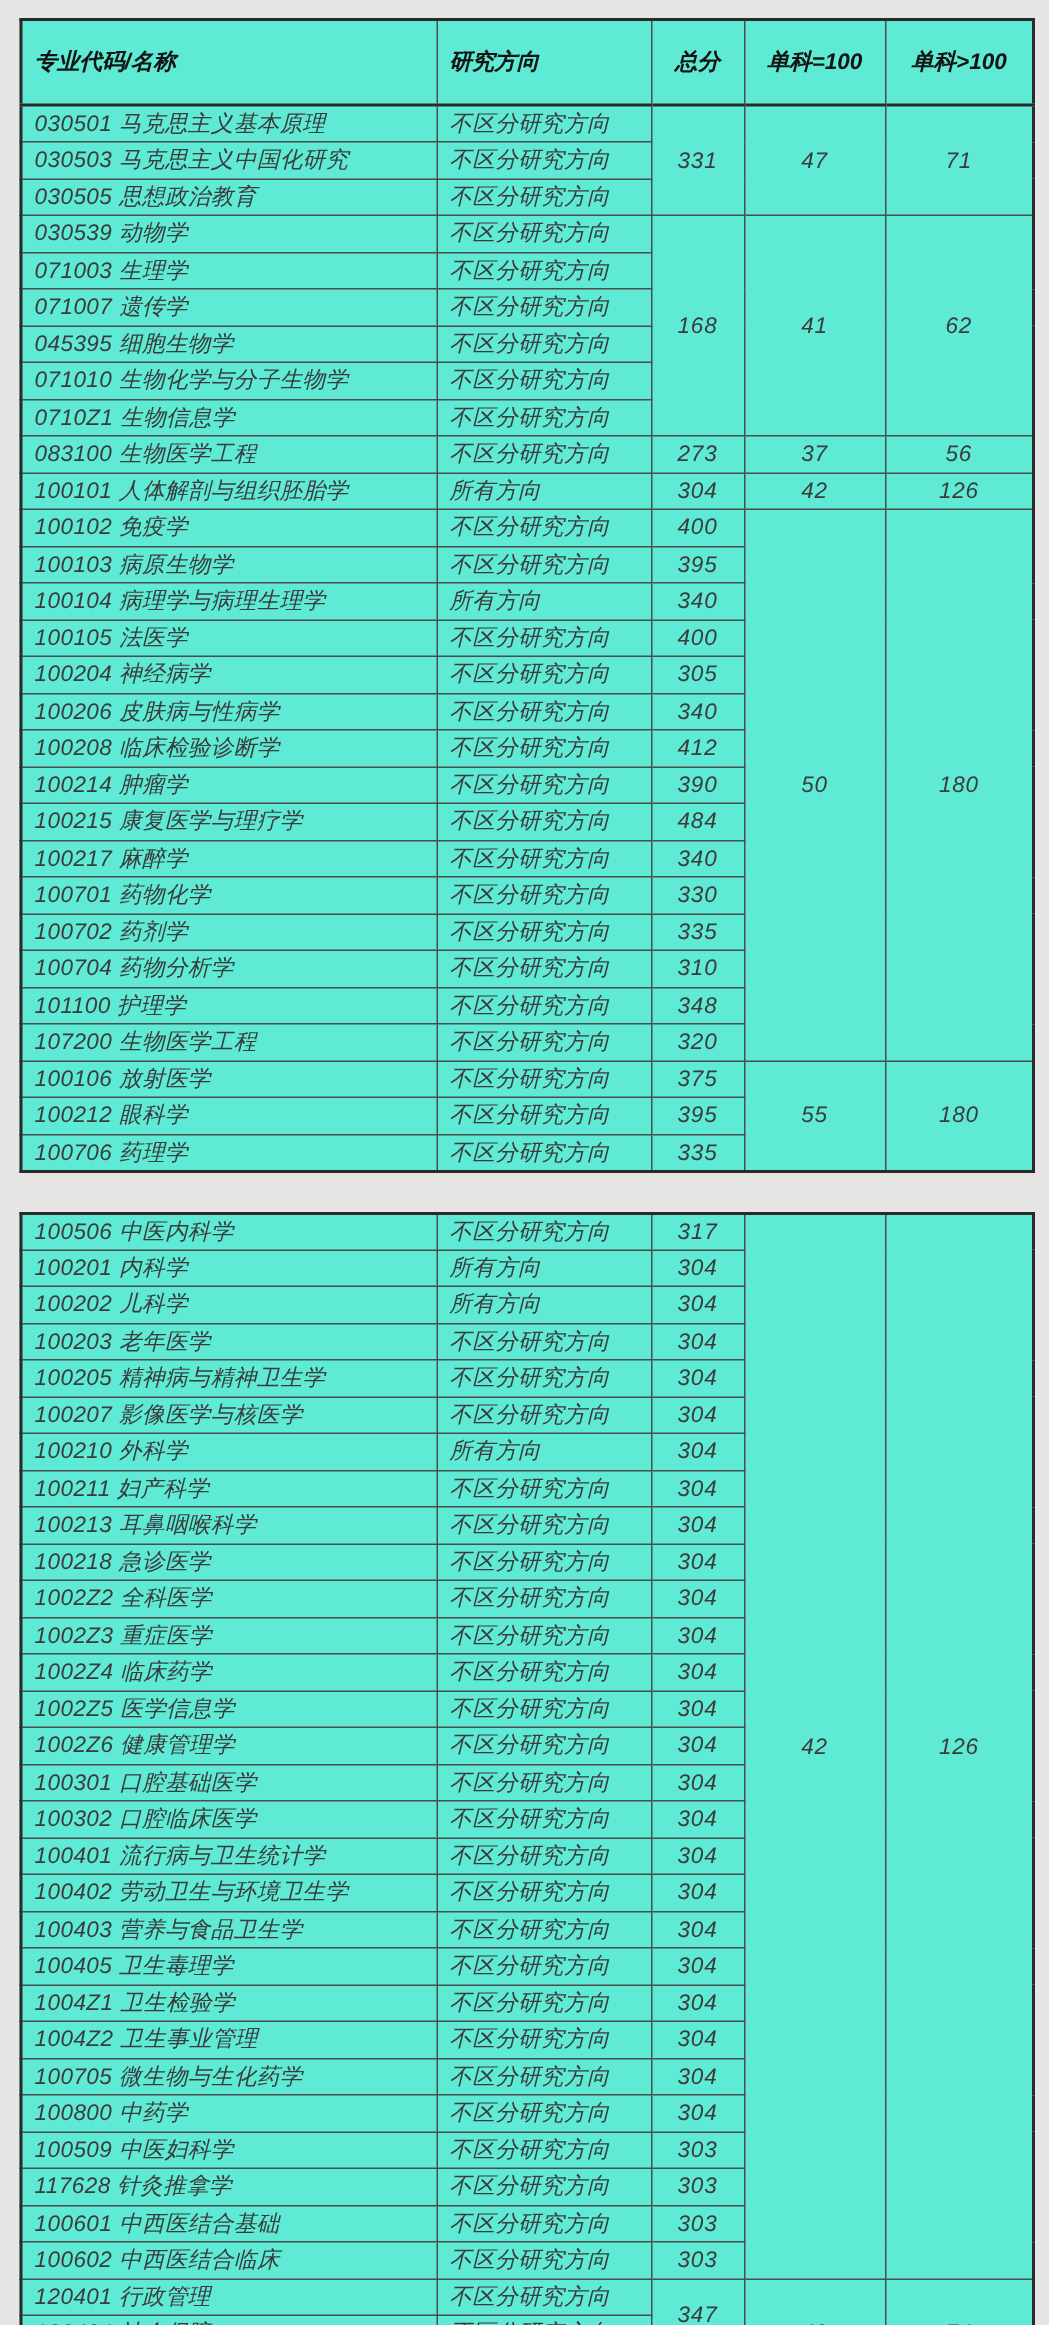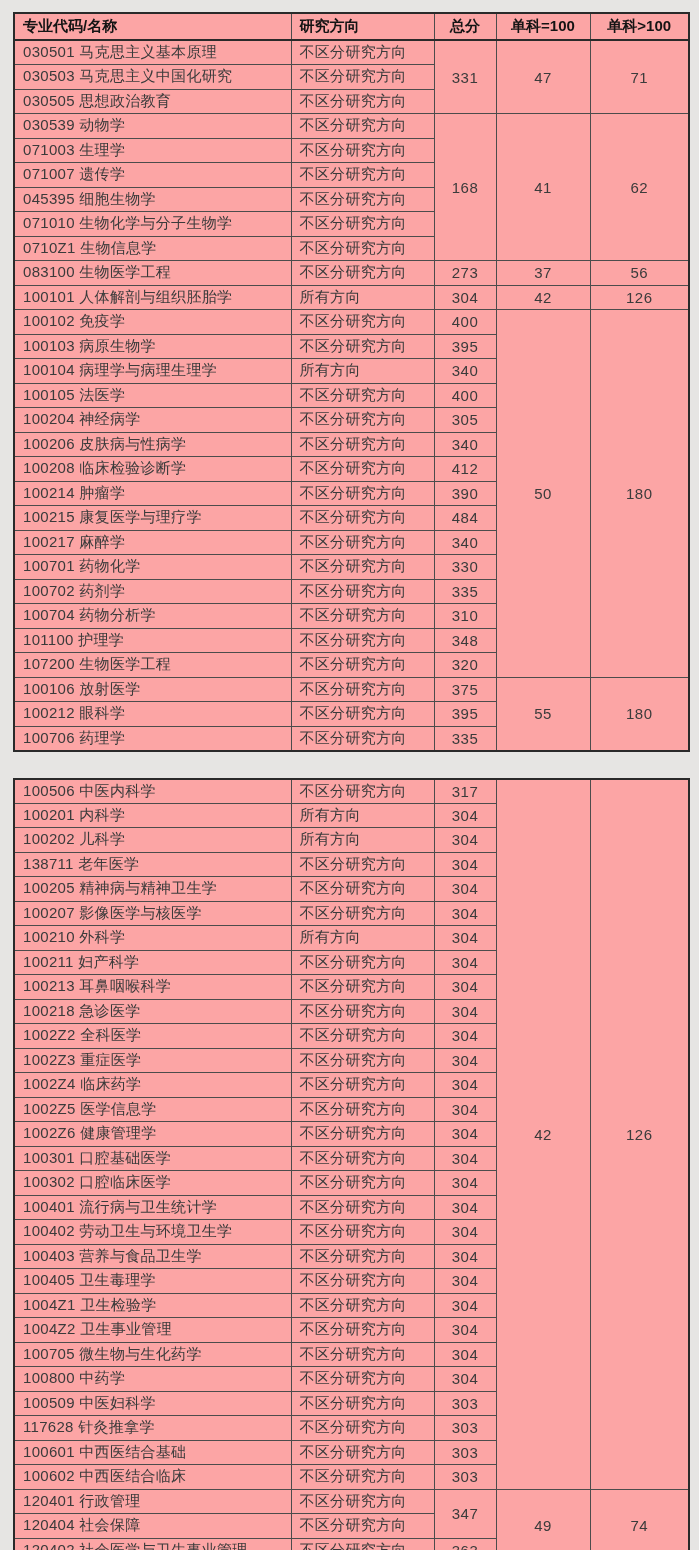--- a/index.html
+++ b/index.html
@@ -8,42 +8,43 @@
     width: 699px;
     min-height: 1550px;
     background: #e6e5e3;
     font-family: "Liberation Sans", "DejaVu Sans", sans-serif;
   }
   .wrap { padding: 12px 11px 8px 13px; }
   table.score-table {
     border-collapse: collapse;
     width: 675px;
     table-layout: fixed;
-    background: #fca5a5;
+    background: #5eead4;
     border: 2px solid #2a2a2a;
+    font-style: italic;
   }
   table.score-table.lower { margin-top: 26px; }
   col.c1 { width: 277px; }
   col.c2 { width: 143px; }
   col.c3 { width: 62px; }
   col.c4 { width: 94px; }
   col.c5 { width: 99px; }
   th, td { border: 1px solid #4c4c4c; }
   thead th {
     border-bottom: 2px solid #2a2a2a;
     font-size: 15px;
     font-weight: bold;
     color: #141414;
     padding: 3px 8px;
     height: 27px;
     text-align: left;
     white-space: nowrap;
     overflow: hidden;
   }
-  thead th.num { text-align: center; padding: 3px 2px; }
+  thead th.num { text-align: center; padding: 18px 2px; }
   td {
     height: 24.5px;
     font-size: 15px;
     color: #3b3b3b;
     padding: 1px 8px;
     white-space: nowrap;
     overflow: hidden;
     vertical-align: middle;
     letter-spacing: 0.3px;
   }
@@ -245,21 +246,21 @@
           <td class="c1">100201 内科学</td>
           <td class="c2">所有方向</td>
           <td class="num">304</td>
         </tr>
         <tr>
           <td class="c1">100202 儿科学</td>
           <td class="c2">所有方向</td>
           <td class="num">304</td>
         </tr>
         <tr>
-          <td class="c1">138711 老年医学</td>
+          <td class="c1">100203 老年医学</td>
           <td class="c2">不区分研究方向</td>
           <td class="num">304</td>
         </tr>
         <tr>
           <td class="c1">100205 精神病与精神卫生学</td>
           <td class="c2">不区分研究方向</td>
           <td class="num">304</td>
         </tr>
         <tr>
           <td class="c1">100207 影像医学与核医学</td>

